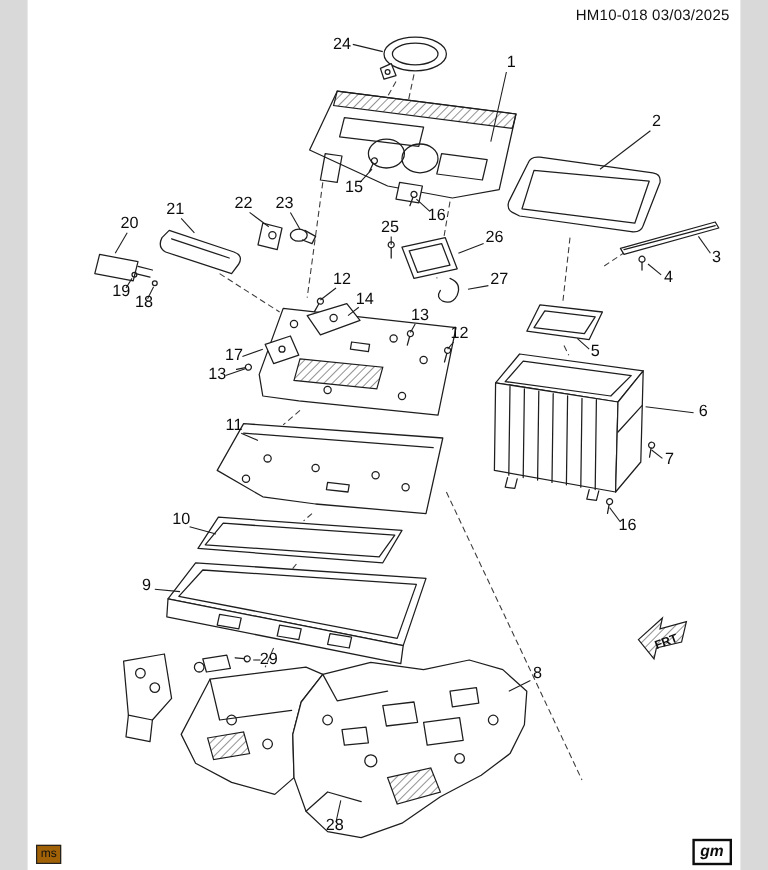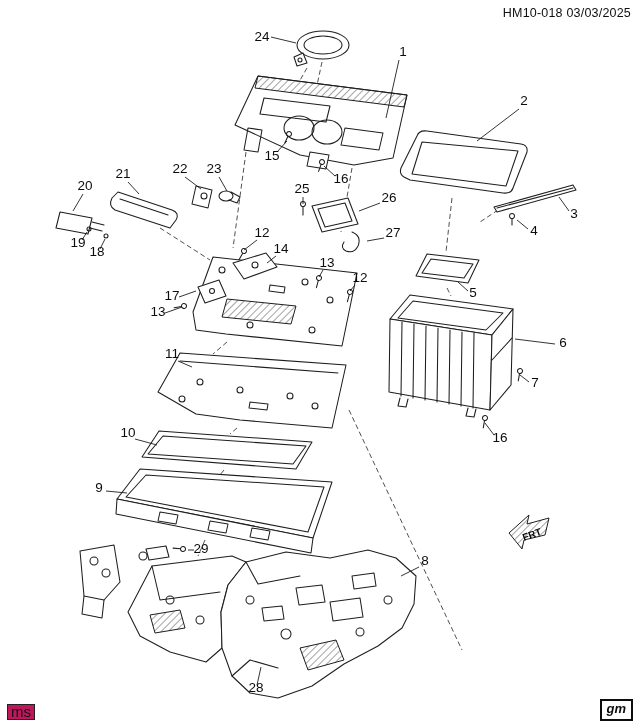--- a/index.html
+++ b/index.html
@@ -1,20 +1,20 @@
 <!DOCTYPE html>
 <html><head>
 <meta charset="utf-8">
 <style>
   html,body{margin:0;padding:0;background:#d9d9d9}
-  .sheet{position:relative;width:640px;height:725px;background:#ffffff;
+  .sheet{position:relative;width:594px;height:725px;background:#ffffff;
          font-family:"Liberation Sans",sans-serif;overflow:hidden;margin:0 auto}
   .docref{position:absolute;top:6px;right:9px;font-size:12.5px;color:#101010;letter-spacing:.2px}
-  .mark-ms{position:absolute;left:7px;bottom:5px;border:1px solid #222;font-size:15px;
-           padding:0 3px;line-height:14px;color:#111;background:#be185d}
+  .mark-ms{position:absolute;left:7px;bottom:5px;border:1px solid #222;font-size:10px;
+           padding:0 3px;line-height:14px;color:#111;background:#a16207}
   .mark-gm{position:absolute;right:7px;bottom:4px;border:2px solid #0d0d0d;font-size:13px;
            font-weight:bold;font-style:italic;padding:0 5px 2px;line-height:16px;color:#0d0d0d;
            background:#fff}
   svg.draw{position:absolute;left:0;top:0}
   .ln{fill:none;stroke:#1e1e1e;stroke-width:1.05;stroke-linejoin:round;stroke-linecap:round}
   .fw{fill:#ffffff;stroke:#1e1e1e;stroke-width:1.05;stroke-linejoin:round}
   .ht{fill:url(#hatch);stroke:#1e1e1e;stroke-width:1}
   .dash{fill:none;stroke:#3c3c3c;stroke-width:.9;stroke-dasharray:5 3}
   .ldr{stroke:#1e1e1e;stroke-width:.9}
   .num{font:13.5px "Liberation Sans",sans-serif;fill:#0c0c0c;text-anchor:middle}

